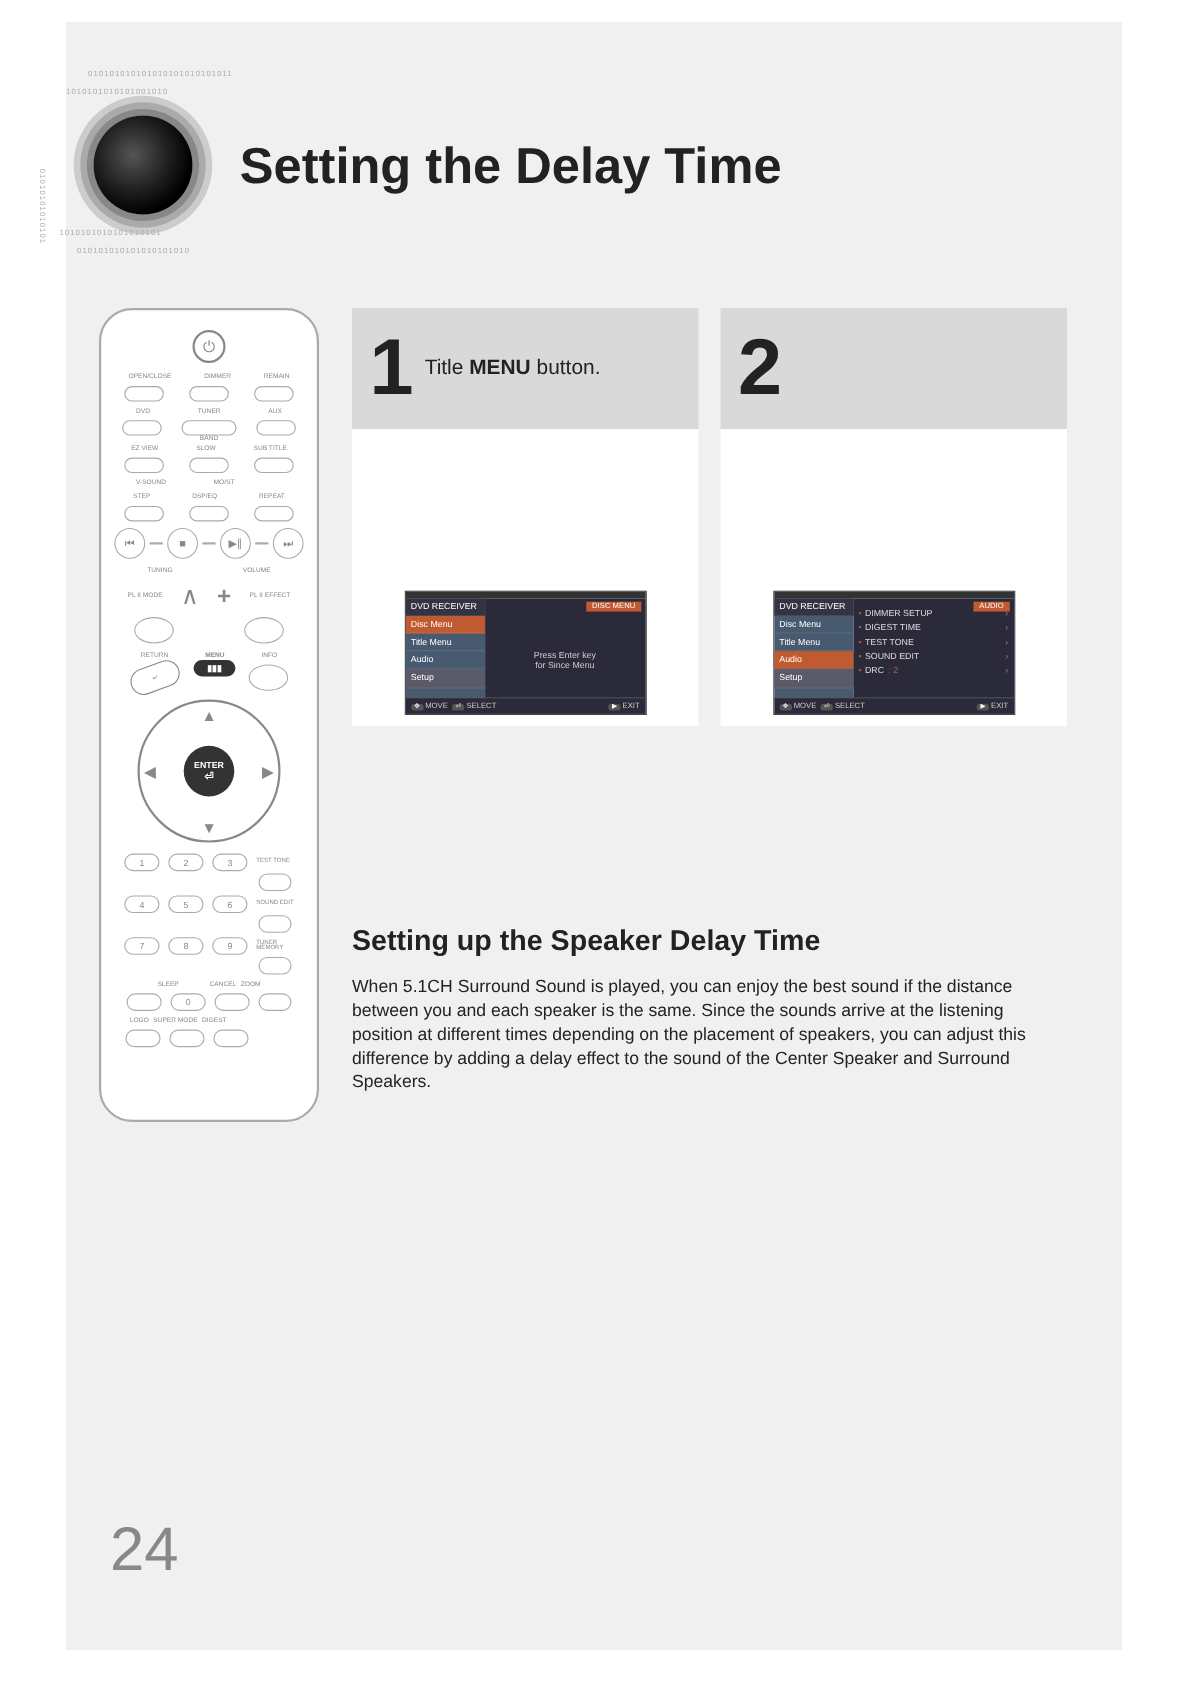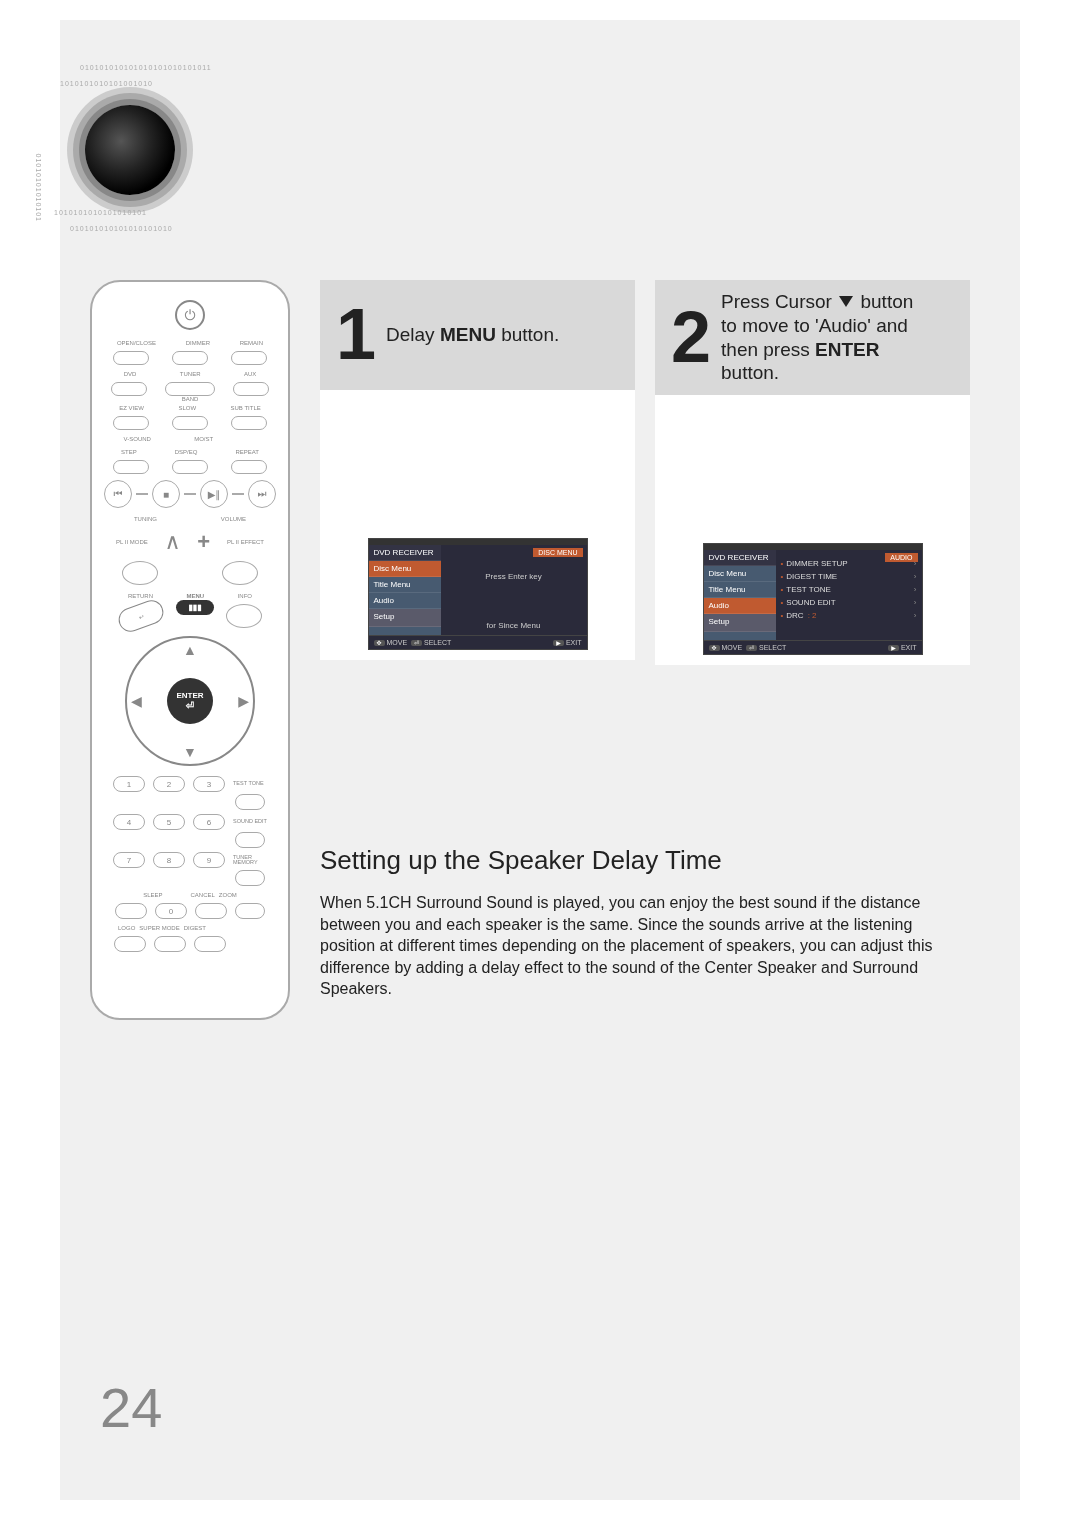--- a/index.html
+++ b/index.html
@@ -226,31 +226,31 @@
   .osd .osd-body .line{margin-top:4px;color:#ddd;}
   .osd .osd-body .line .dot{color:#c05a30;margin-right:3px;}
   .osd .osd-body .val{color:#c05a30;margin-left:4px;}
   .osd .osd-body .arrow{float:right;color:#888;}
   .osd .osd-foot{
     background:#2a2a3a;color:#ccc;font-size:7px;padding:3px 5px;
     display:flex;justify-content:space-between;border-top:1px solid #444;
   }
   .osd .osd-foot .key{background:#555;color:#fff;padding:0 3px;border-radius:2px;font-size:6px;}
   .step-body.body1 .osd .osd-body{
-    display:flex;flex-direction:column;align-items:center;justify-content:space-between;
+    display:flex;flex-direction:column;align-items:center;justify-content:center;
     color:#ccc;text-align:center;
   }
 
   
   .lower {
     margin-top: 180px;
   }
   .lower h2 {
     font-size: 26px;
-    font-weight: normal;
+    font-weight: bold;
     margin-bottom: 16px;
     color: #222;
   }
   .lower p {
     font-size: 16px;
     line-height: 1.35;
     color: #222;
     max-width: 620px;
   }
 
@@ -271,20 +271,21 @@
     <div class="speaker-graphic">
       <div class="cone"></div>
       <div class="bits">
         <span style="top:4px;left:40px">010101010101010101010101011</span>
         <span style="top:20px;left:20px">1010101010101001010</span>
         <span style="bottom:8px;left:30px">010101010101010101010</span>
         <span style="bottom:24px;left:14px">1010101010101010101</span>
         <span style="top:50%;left:-2px;transform:rotate(90deg);transform-origin:left">01010101010101</span>
       </div>
     </div>
+    <h1 class="title">Setting the Delay Time</h1>
   </div>
 
   <div class="content">
 
     <div class="remote-col">
       <div class="remote">
         <div class="rm-power">⏻</div>
         <div class="rm-row">
           <div class="rm-label">OPEN/CLOSE</div>
           <div class="rm-label">DIMMER</div>
@@ -442,21 +443,21 @@
       </div>
     </div>
 
     <div class="right-col">
       <div class="steps">
 
         <div class="step">
           <div class="step-head">
             <div class="step-num">1</div>
             <div class="step-text">
-              <span>Delay </span><b>MENU</b><span> button.</span>
+              <span>Title </span><b>MENU</b><span> button.</span>
             </div>
           </div>
           <div class="step-body body1">
             <div class="osd">
               <div class="osd-top"></div>
               <div class="osd-main">
                 <div class="osd-side">
                   <div style="background:#334;">DVD RECEIVER</div>
                   <div class="hl">Disc Menu</div>
                   <div>Title Menu</div>
@@ -473,26 +474,20 @@
                 <span><span class="key">✥</span> <span>MOVE</span>&nbsp;&nbsp;<span class="key">⏎</span> <span>SELECT</span></span>
                 <span><span class="key">▶</span> <span>EXIT</span></span>
               </div>
             </div>
           </div>
         </div>
 
         <div class="step">
           <div class="step-head">
             <div class="step-num">2</div>
-            <div class="step-text">
-              <span>Press Cursor </span><span class="cursor-down-icon"></span><span> button</span><br>
-              <span>to move to 'Audio' and</span><br>
-              <span>then press </span><b>ENTER</b><br>
-              <span>button.</span>
-            </div>
           </div>
           <div class="step-body">
             <div class="osd">
               <div class="osd-top"></div>
               <div class="osd-main">
                 <div class="osd-side">
                   <div style="background:#334;">DVD RECEIVER</div>
                   <div>Disc Menu</div>
                   <div>Title Menu</div>
                   <div class="hl">Audio</div>

